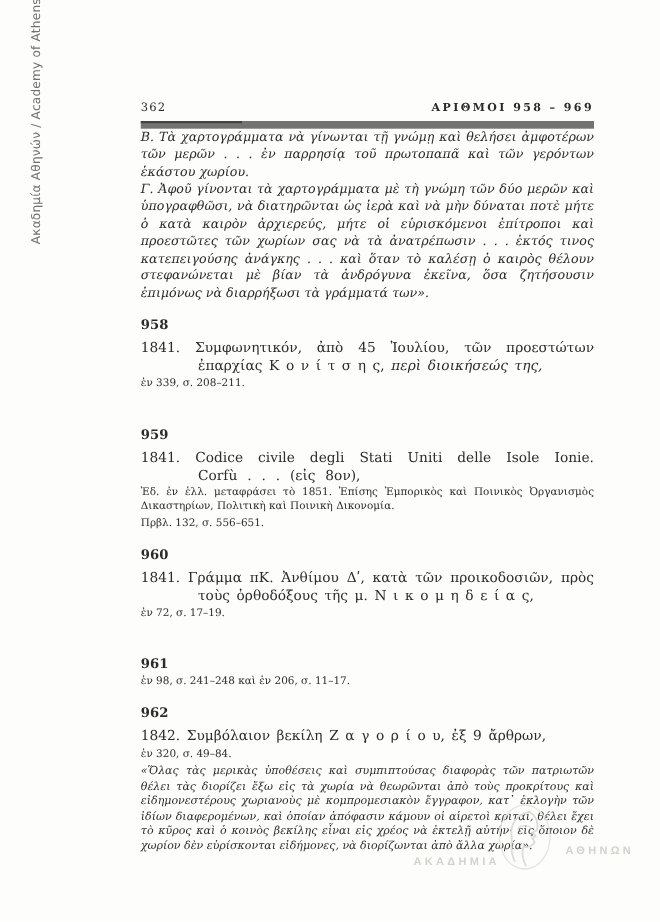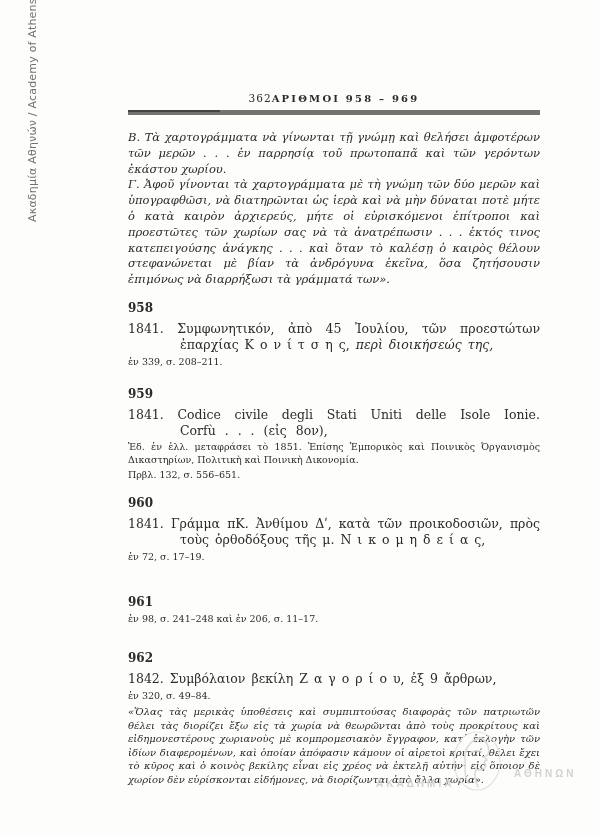--- a/index.html
+++ b/index.html
@@ -12,35 +12,35 @@
   .vertical-label{
     position:absolute; left:26px; top:222px;
     transform:rotate(-90deg); transform-origin:0 0;
     font-family:"DejaVu Sans", sans-serif;
     font-size:11px; color:#707070; letter-spacing:.2px;
     white-space:nowrap;
   }
   .content{ position:absolute; left:128px; top:92px; width:412px; }
 
   .page-header{
-    display:flex; justify-content:center; align-items:flex-end;
-    padding-bottom:6px; border-bottom:5px solid #737373; position:relative;
+    display:flex; justify-content:space-between; align-items:flex-end;
+    padding-bottom:6px; border-bottom:7px solid #737373; position:relative;
   }
   .page-header::after{
     content:""; position:absolute; left:0; bottom:-2px;
     width:92px; height:2px; background:#44443f;
   }
   .page-num{ font-size:10.5px; letter-spacing:1px; }
   .header-title{ font-size:10px; font-weight:bold; letter-spacing:2.2px; }
 
   .intro p{
     margin:0; font-style:italic; font-size:11.5px; line-height:15.8px;
     text-align:justify;
   }
-  .intro .first{ margin-top:15px; }
+  .intro .first{ }
 
   .section{ margin-top:12px; }
   .section-number{
     text-align:left; font-weight:bold; font-size:12px; line-height:16px;
   }
   .entry-title{
     margin-top:5px; font-size:12.5px; line-height:16px;
     text-align:justify; word-spacing:2px;
     padding-left:52px; text-indent:-52px;
   }
@@ -82,39 +82,39 @@
       <p class="first">Β. Τὰ χαρτογράμματα νὰ γίνωνται τῇ γνώμῃ καὶ θελήσει ἀμφοτέρων τῶν μερῶν . . . ἐν παρρησίᾳ τοῦ πρωτοπαπᾶ καὶ τῶν γερόντων ἑκάστου χωρίου.</p>
       <p>Γ. Ἀφοῦ γίνονται τὰ χαρτογράμματα μὲ τὴ γνώμη τῶν δύο μερῶν καὶ ὑπογραφθῶσι, νὰ διατηρῶνται ὡς ἱερὰ καὶ νὰ μὴν δύναται ποτὲ μήτε ὁ κατὰ καιρὸν ἀρχιερεύς, μήτε οἱ εὑρισκόμενοι ἐπίτροποι καὶ προεστῶτες τῶν χωρίων σας νὰ τὰ ἀνατρέπωσιν . . . ἐκτός τινος κατεπειγούσης ἀνάγκης . . . καὶ ὅταν τὸ καλέσῃ ὁ καιρὸς θέλουν στεφανώνεται μὲ βίαν τὰ ἀνδρόγυνα ἐκεῖνα, ὅσα ζητήσουσιν ἐπιμόνως νὰ διαρρήξωσι τὰ γράμματά των».</p>
     </div>
 
     <div class="section">
       <div class="section-number">958</div>
       <div class="entry-title"><span>1841. Συμφωνητικόν, ἀπὸ 45 Ἰουλίου, τῶν προεστώτων ἐπαρχίας Κ ο ν ί τ σ η ς,  </span><span class="it">περὶ διοικήσεώς της,</span></div>
       <div class="entry-ref">ἐν 339, σ. 208–211.</div>
     </div>
 
-    <div class="section" style="margin-top:18px">
+    <div class="section" style="margin-top:32px">
       <div class="section-number">959</div>
       <div class="entry-title wide">1841.  Codice  civile  degli  Stati  Uniti  delle  Isole  Ionie.  Corfù . . . (εἰς  8ον),</div>
       <div class="entry-note">Ἐδ. ἐν ἑλλ. μεταφράσει τὸ 1851. Ἐπίσης Ἐμπορικὸς καὶ Ποινικὸς Ὀργανισμὸς Δικαστηρίων, Πολιτικὴ καὶ Ποινικὴ Δικονομία.</div>
       <div class="entry-ref">Πρβλ. 132, σ. 556–651.</div>
     </div>
 
     <div class="section" style="margin-top:14px">
       <div class="section-number">960</div>
       <div class="entry-title">1841.  Γράμμα πΚ. Ἀνθίμου Δʹ, κατὰ τῶν προικοδοσιῶν, πρὸς τοὺς ὀρθοδόξους τῆς μ.  Ν ι κ ο μ η δ ε ί α ς,</div>
       <div class="entry-ref">ἐν 72, σ. 17–19.</div>
     </div>
 
     <div class="section" style="margin-top:31px">
       <div class="section-number">961</div>
       <div class="entry-ref">ἐν 98, σ. 241–248 καὶ ἐν 206, σ. 11–17.</div>
     </div>
 
-    <div class="section" style="margin-top:25px">
+    <div class="section" style="margin-top:14px">
       <div class="section-number">962</div>
       <div class="entry-title">1842.  Συμβόλαιον βεκίλη  Ζ α γ ο ρ ί ο υ,  ἐξ 9 ἄρθρων,</div>
       <div class="entry-ref">ἐν 320, σ. 49–84.</div>
       <div class="entry-quote">«Ὅλας τὰς μερικὰς ὑποθέσεις καὶ συμπιπτούσας διαφορὰς τῶν πατριωτῶν θέλει τὰς διορίζει ἔξω εἰς τὰ χωρία νὰ θεωρῶνται ἀπὸ τοὺς προκρίτους καὶ εἰδημονεστέρους χωριανοὺς μὲ κομπρομεσιακὸν ἔγγραφον, κατ᾽ ἐκλογὴν τῶν ἰδίων διαφερομένων, καὶ ὁποίαν ἀπόφασιν κάμουν οἱ αἱρετοὶ κριταί, θέλει ἔχει τὸ κῦρος καὶ ὁ κοινὸς βεκίλης εἶναι εἰς χρέος νὰ ἐκτελῇ αὐτήν· εἰς ὅποιον δὲ χωρίον δὲν εὑρίσκονται εἰδήμονες, νὰ διορίζωνται ἀπὸ ἄλλα χωρία».</div>
     </div>
 
   </div>
 
   <span class="wm-text" id="wm-left">ΑΚΑΔΗΜΙΑ</span>
   <span class="wm-head">

